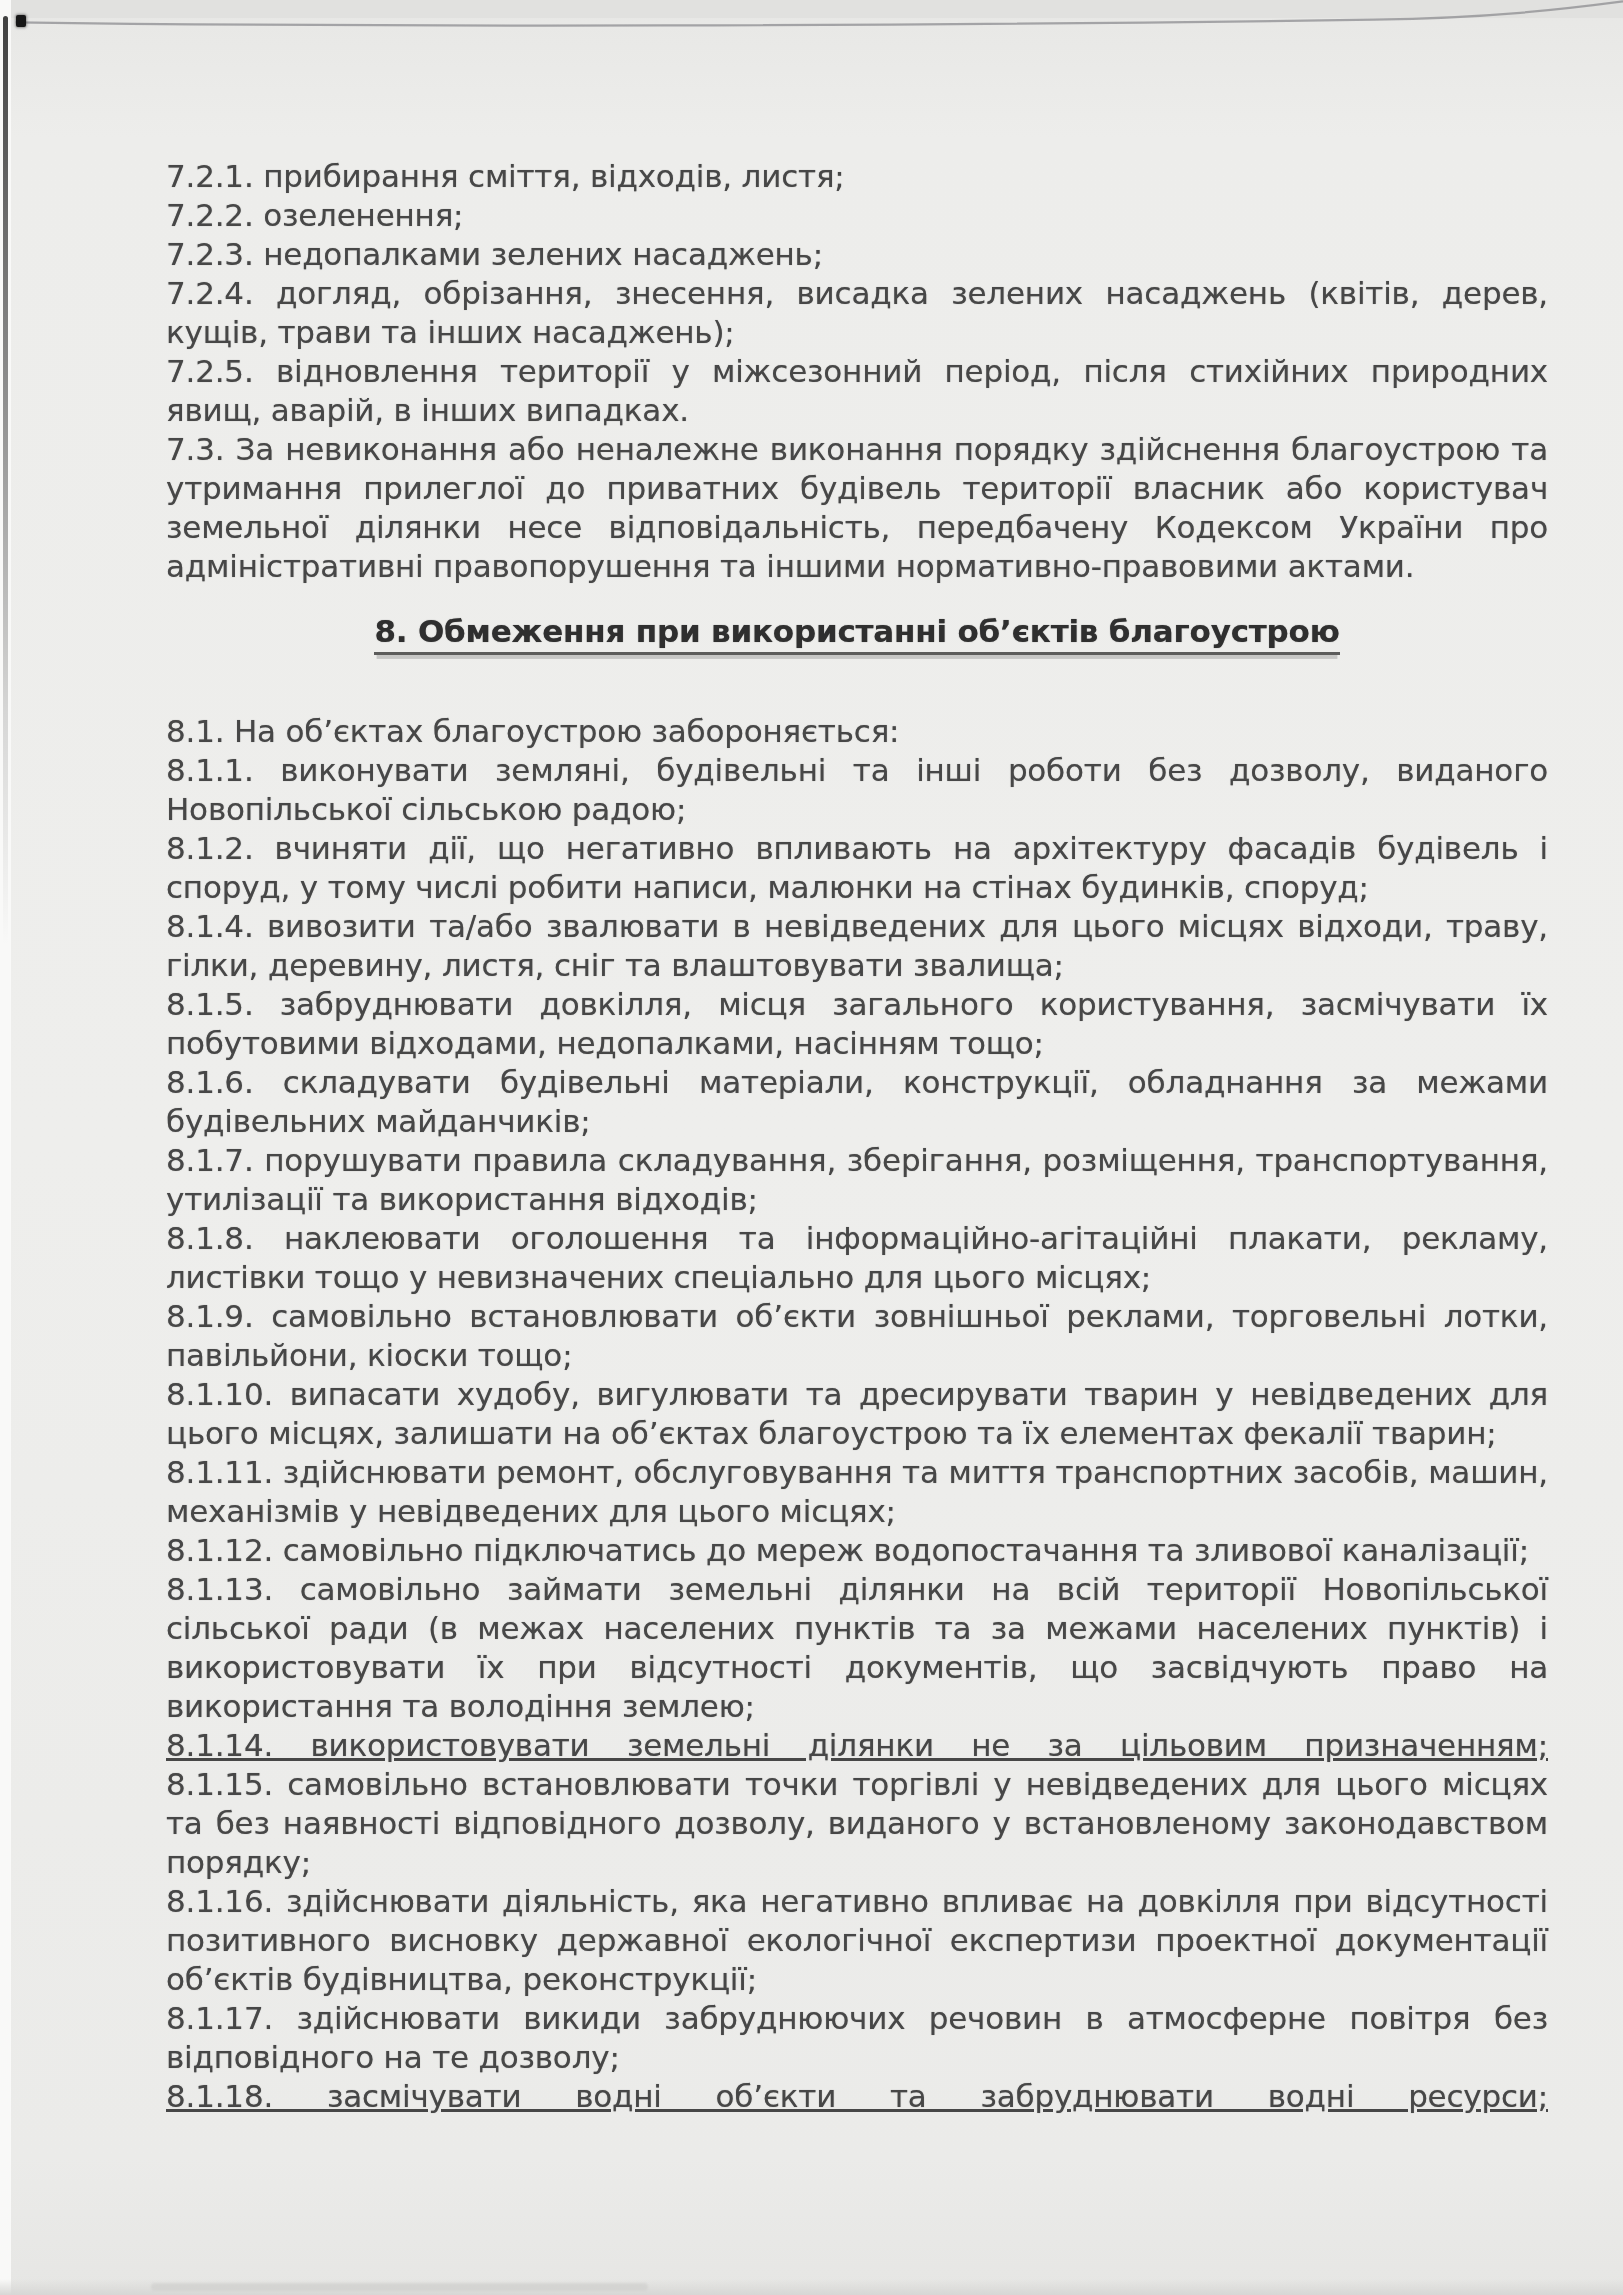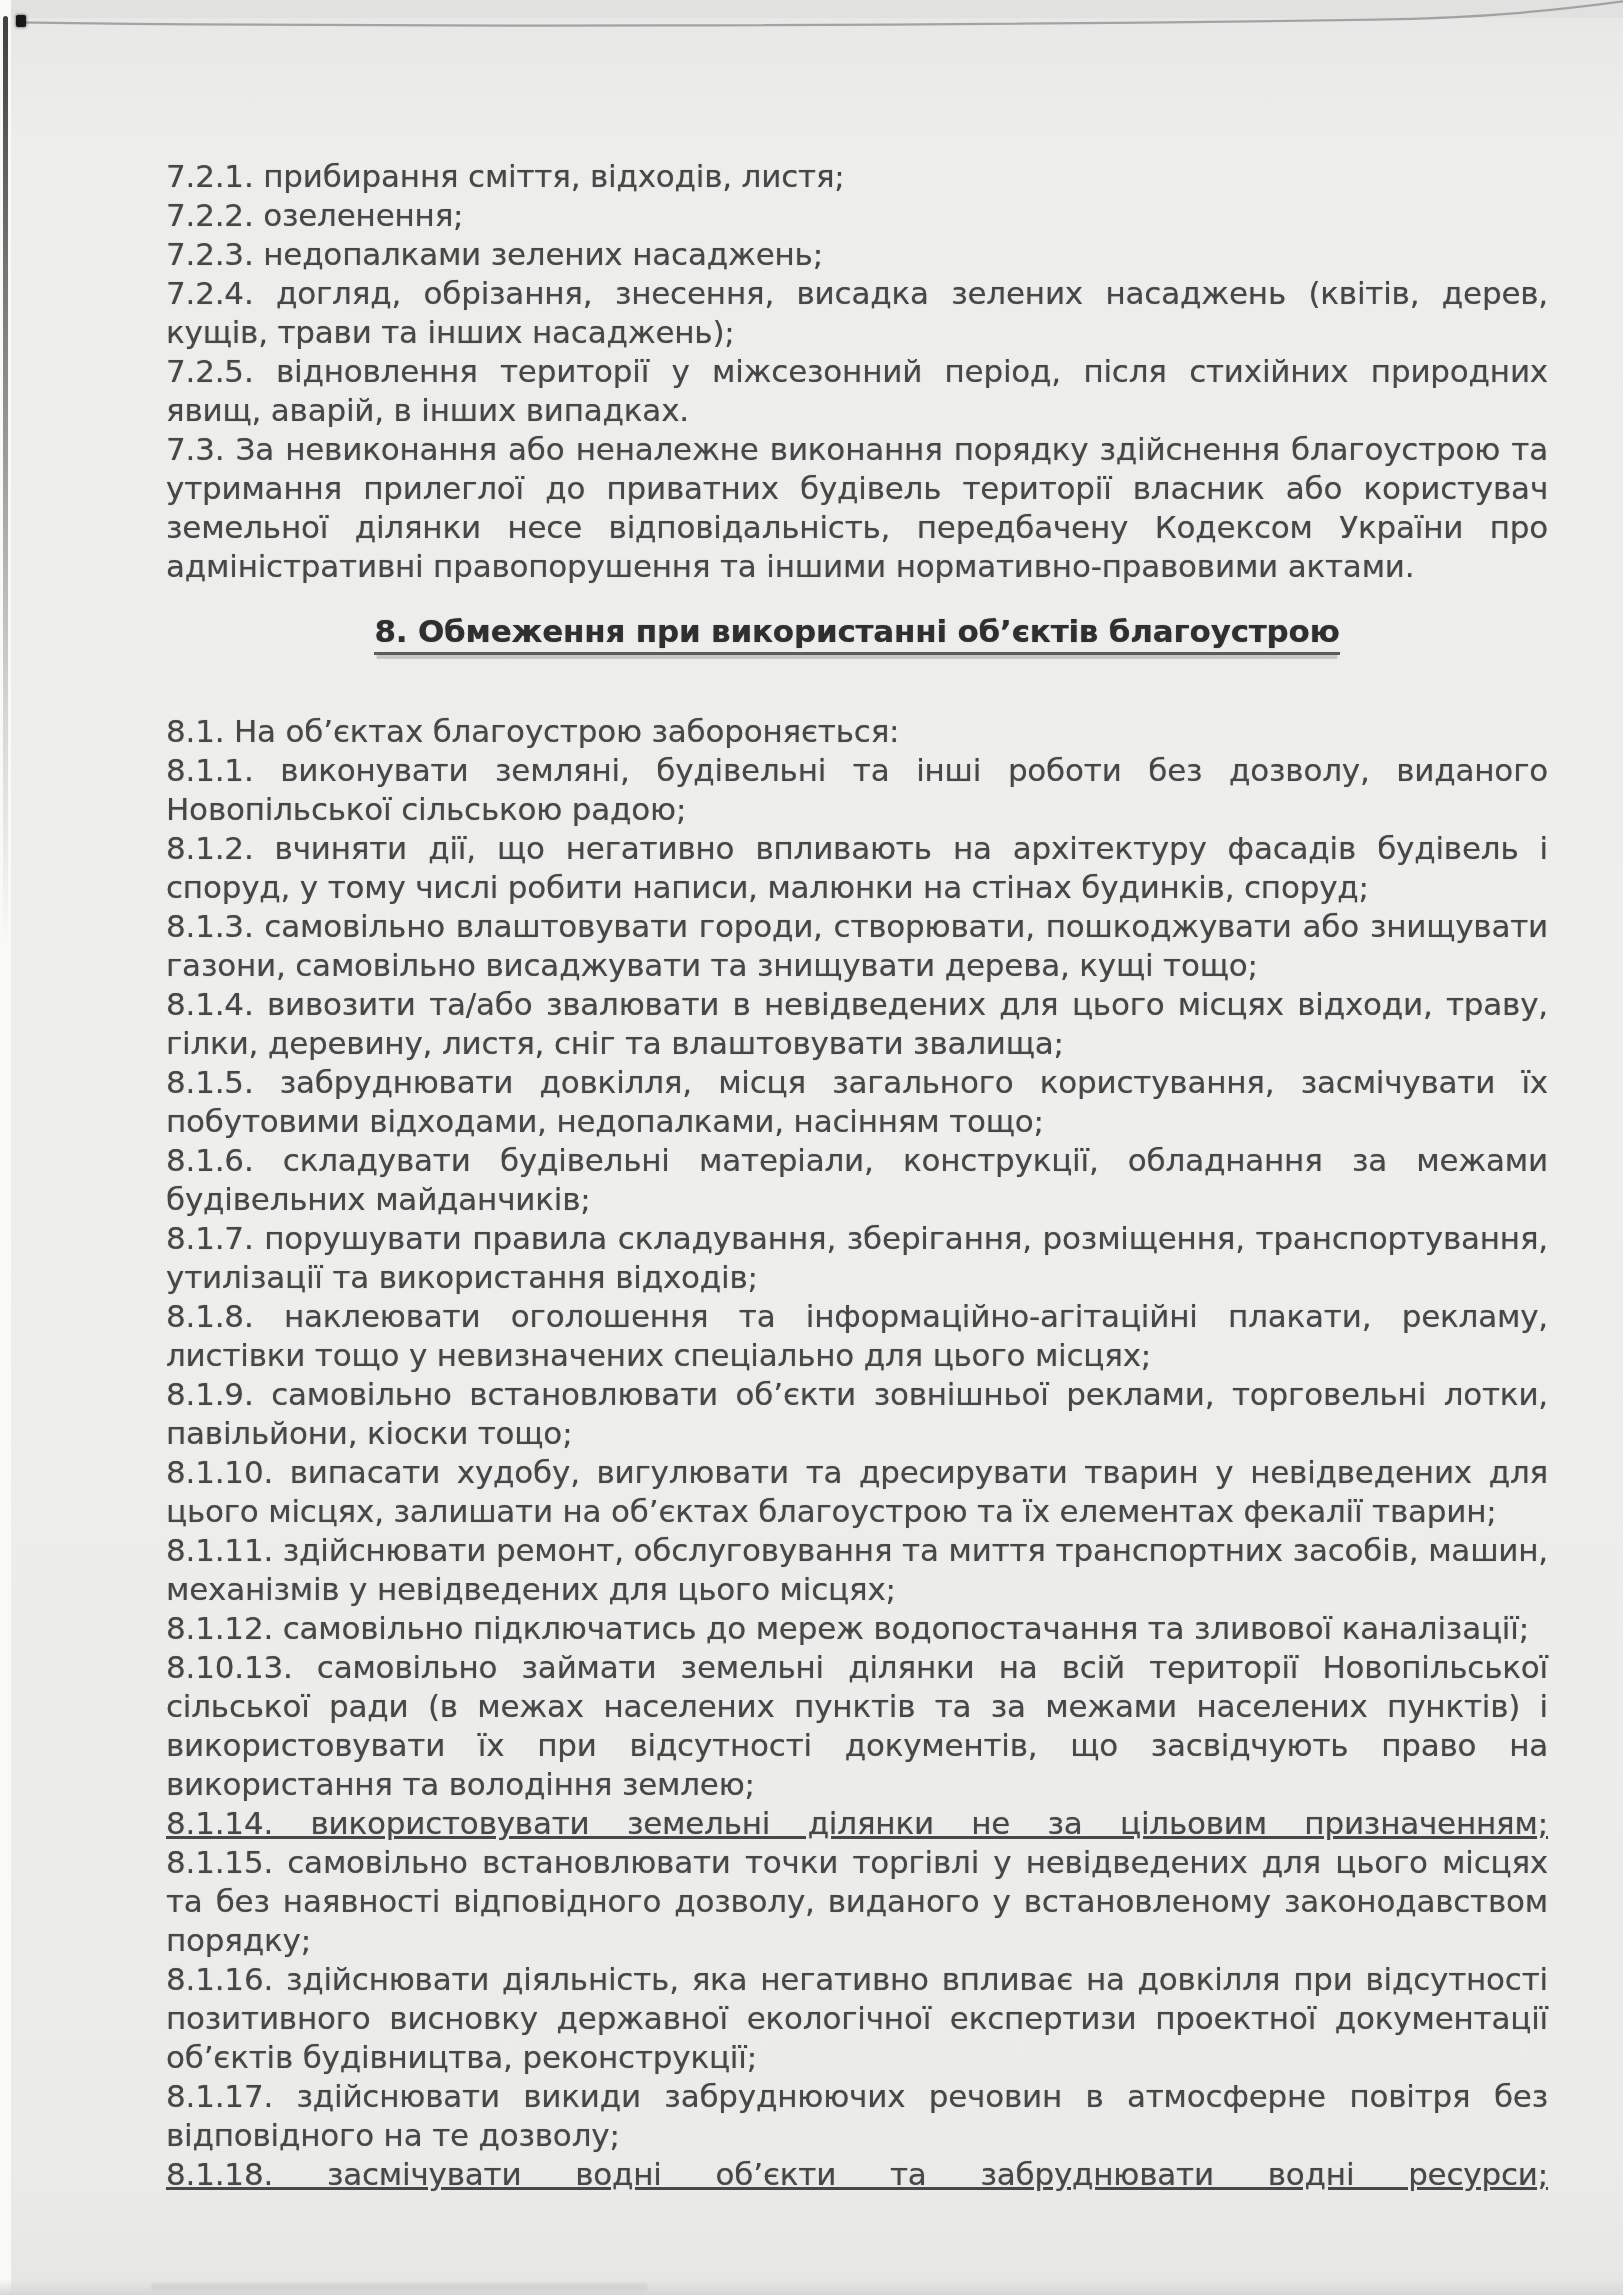--- a/index.html
+++ b/index.html
@@ -95,31 +95,30 @@
     <p>7.2.5. відновлення території у міжсезонний період, після стихійних природних явищ, аварій, в інших випадках.</p>
     <p>7.3. За невиконання або неналежне виконання порядку здійснення благоустрою та утримання прилеглої до приватних будівель території власник або користувач земельної ділянки несе відповідальність, передбачену Кодексом України про адміністративні правопорушення та іншими нормативно-правовими актами.</p>
 
     <div class="section-heading">
       <span class="underlined">8. Обмеження при використанні об’єктів благоустрою</span>
     </div>
 
     <p>8.1. На об’єктах благоустрою забороняється:</p>
     <p>8.1.1. виконувати земляні, будівельні та інші роботи без дозволу, виданого Новопільської сільською радою;</p>
     <p>8.1.2. вчиняти дії, що негативно впливають на архітектуру фасадів будівель і споруд, у тому числі робити написи, малюнки на стінах будинків, споруд;</p>
-    <p>8.1.3. самовільно влаштовувати городи, створювати, пошкоджувати або знищувати газони, самовільно висаджувати та знищувати дерева, кущі тощо;</p>
     <p>8.1.4. вивозити та/або звалювати в невідведених для цього місцях відходи, траву, гілки, деревину, листя, сніг та влаштовувати звалища;</p>
     <p>8.1.5. забруднювати довкілля, місця загального користування, засмічувати їх побутовими відходами, недопалками, насінням тощо;</p>
     <p>8.1.6. складувати будівельні матеріали, конструкції, обладнання за межами будівельних майданчиків;</p>
     <p>8.1.7. порушувати правила складування, зберігання, розміщення, транспортування, утилізації та використання відходів;</p>
     <p>8.1.8. наклеювати оголошення та інформаційно-агітаційні плакати, рекламу, листівки тощо у невизначених спеціально для цього місцях;</p>
     <p>8.1.9. самовільно встановлювати об’єкти зовнішньої реклами, торговельні лотки, павільйони, кіоски тощо;</p>
     <p>8.1.10. випасати худобу, вигулювати та дресирувати тварин у невідведених для цього місцях, залишати на об’єктах благоустрою та їх елементах фекалії тварин;</p>
     <p>8.1.11. здійснювати ремонт, обслуговування та миття транспортних засобів, машин, механізмів у невідведених для цього місцях;</p>
     <p>8.1.12. самовільно підключатись до мереж водопостачання та зливової каналізації;</p>
-    <p>8.10.13. самовільно займати земельні ділянки на всій території Новопільської сільської ради (в межах населених пунктів та за межами населених пунктів) і використовувати їх при відсутності документів, що засвідчують право на використання та володіння землею;</p>
+    <p>8.1.13. самовільно займати земельні ділянки на всій території Новопільської сільської ради (в межах населених пунктів та за межами населених пунктів) і використовувати їх при відсутності документів, що засвідчують право на використання та володіння землею;</p>
     <p class="stretch">8.1.14. використовувати земельні ділянки не за цільовим призначенням;</p>
     <p>8.1.15. самовільно встановлювати точки торгівлі у невідведених для цього місцях та без наявності відповідного дозволу, виданого у встановленому законодавством порядку;</p>
     <p>8.1.16. здійснювати діяльність, яка негативно впливає на довкілля при відсутності позитивного висновку державної екологічної експертизи проектної документації об’єктів будівництва, реконструкції;</p>
     <p>8.1.17. здійснювати викиди забруднюючих речовин в атмосферне повітря без відповідного на те дозволу;</p>
     <p class="stretch">8.1.18. засмічувати водні об’єкти та забруднювати водні ресурси;</p>
   </div>
 
 </div>
 
 

